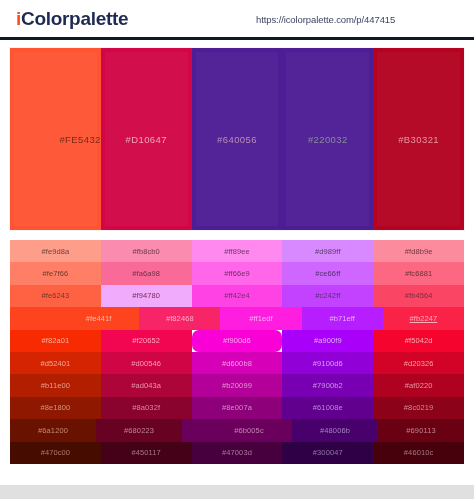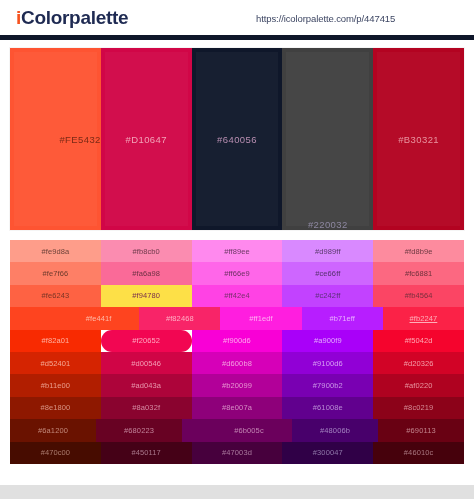--- a/index.html
+++ b/index.html
@@ -26,21 +26,21 @@
   }
 
   
   .header {
     background: #ffffff;
     height: 40px;
     flex: 0 0 40px;
     display: flex;
     align-items: center;
     position: relative;
-    border-bottom: 5px solid #0f172a;
+    border-bottom: 3px solid #0f172a;
   }
 
   .logo {
     margin-left: 16px;
     font-size: 19px;
     font-weight: bold;
     letter-spacing: -0.3px;
     line-height: 1;
     white-space: nowrap;
   }
@@ -146,25 +146,25 @@
 
     <div class="primary-strip">
         <div class="primary-swatch" style="background: rgb(254, 84, 50); justify-content: flex-end;">
           <div class="inner-tint"></div>
           <span class="primary-label" style="color: rgb(122, 42, 22);">#FE5432</span>
         </div>
         <div class="primary-swatch" style="background: rgb(209, 6, 71);">
           <div class="inner-tint"></div>
           <span class="primary-label" style="color: rgb(242, 163, 184);">#D10647</span>
         </div>
-        <div class="primary-swatch" style="background: #0f172a;">
+        <div class="primary-swatch" style="background: #4c1d95;">
           <div class="inner-tint"></div>
           <span class="primary-label" style="color: rgb(185, 143, 178);">#640056</span>
         </div>
-        <div class="primary-swatch" style="background: #404040; align-items: flex-end;">
+        <div class="primary-swatch" style="background: #4c1d95;">
           <div class="inner-tint"></div>
           <span class="primary-label" style="color: rgb(141, 135, 160);">#220032</span>
         </div>
         <div class="primary-swatch" style="background: rgb(179, 3, 33);">
           <div class="inner-tint"></div>
           <span class="primary-label" style="color: rgb(232, 148, 159);">#B30321</span>
         </div>
       </div>
 
     <div class="grid-wrap">
@@ -177,36 +177,36 @@
         </div>
         <div class="grid-row">
           <div class="grid-cell" style="background: rgb(254, 127, 102); color: rgb(109, 58, 44);">#fe7f66</div>
           <div class="grid-cell" style="background: rgb(250, 106, 152); color: rgb(109, 49, 68);">#fa6a98</div>
           <div class="grid-cell" style="background: rgb(255, 102, 233); color: rgb(109, 49, 99);">#ff66e9</div>
           <div class="grid-cell" style="background: rgb(206, 102, 255); color: rgb(85, 49, 109);">#ce66ff</div>
           <div class="grid-cell" style="background: rgb(252, 104, 129); color: rgb(109, 49, 59);">#fc6881</div>
         </div>
         <div class="grid-row">
           <div class="grid-cell" style="background: rgb(254, 98, 67); color: rgb(122, 53, 37);">#fe6243</div>
-          <div class="grid-cell" style="background: #fde047; color: rgb(122, 47, 76);">#f94780</div>
+          <div class="grid-cell" style="background: #f0abfc; color: rgb(122, 47, 76);">#f94780</div>
           <div class="grid-cell" style="background: rgb(255, 66, 228); color: rgb(122, 47, 110);">#ff42e4</div>
           <div class="grid-cell" style="background: rgb(194, 66, 255); color: rgb(92, 47, 122);">#c242ff</div>
           <div class="grid-cell" style="background: rgb(251, 69, 100); color: rgb(122, 47, 61);">#fb4564</div>
         </div>
         <div class="grid-row">
           <div class="grid-cell" style="background: rgb(254, 68, 31); color: rgb(255, 185, 166); padding-left: 48px;">#fe441f</div>
           <div class="grid-cell" style="background: rgb(248, 36, 104); color: rgb(255, 174, 196);">#f82468</div>
           <div class="grid-cell" style="background: rgb(255, 30, 223); color: rgb(255, 174, 242);">#ff1edf</div>
           <div class="grid-cell" style="background: rgb(183, 30, 255); color: rgb(233, 174, 255);">#b71eff</div>
           <div class="grid-cell" style="background: rgb(251, 34, 71); color: rgb(255, 174, 185); text-decoration: underline;">#fb2247</div>
         </div>
         <div class="grid-row">
           <div class="grid-cell" style="background: rgb(248, 42, 1); color: rgb(255, 176, 160);">#f82a01</div>
-          <div class="grid-cell" style="background: rgb(242, 6, 82); color: rgb(255, 167, 191); border-radius: 11px;">#f20652</div>
-          <div class="grid-cell" style="background: rgb(249, 0, 214); color: rgb(255, 167, 238);">#f900d6</div>
+          <div class="grid-cell" style="background: rgb(242, 6, 82); color: rgb(255, 167, 191);">#f20652</div>
+          <div class="grid-cell" style="background: rgb(249, 0, 214); color: rgb(255, 167, 238); border-radius: 7px;">#f900d6</div>
           <div class="grid-cell" style="background: rgb(169, 0, 249); color: rgb(227, 167, 255);">#a900f9</div>
           <div class="grid-cell" style="background: rgb(245, 4, 45); color: rgb(255, 167, 178);">#f5042d</div>
         </div>
         <div class="grid-row">
           <div class="grid-cell" style="background: rgb(213, 36, 1); color: rgb(245, 168, 148);">#d52401</div>
           <div class="grid-cell" style="background: rgb(208, 5, 70); color: rgb(244, 159, 182);">#d00546</div>
           <div class="grid-cell" style="background: rgb(214, 0, 184); color: rgb(244, 159, 224);">#d600b8</div>
           <div class="grid-cell" style="background: rgb(145, 0, 214); color: rgb(216, 159, 244);">#9100d6</div>
           <div class="grid-cell" style="background: rgb(210, 3, 38); color: rgb(244, 159, 169);">#d20326</div>
         </div>

